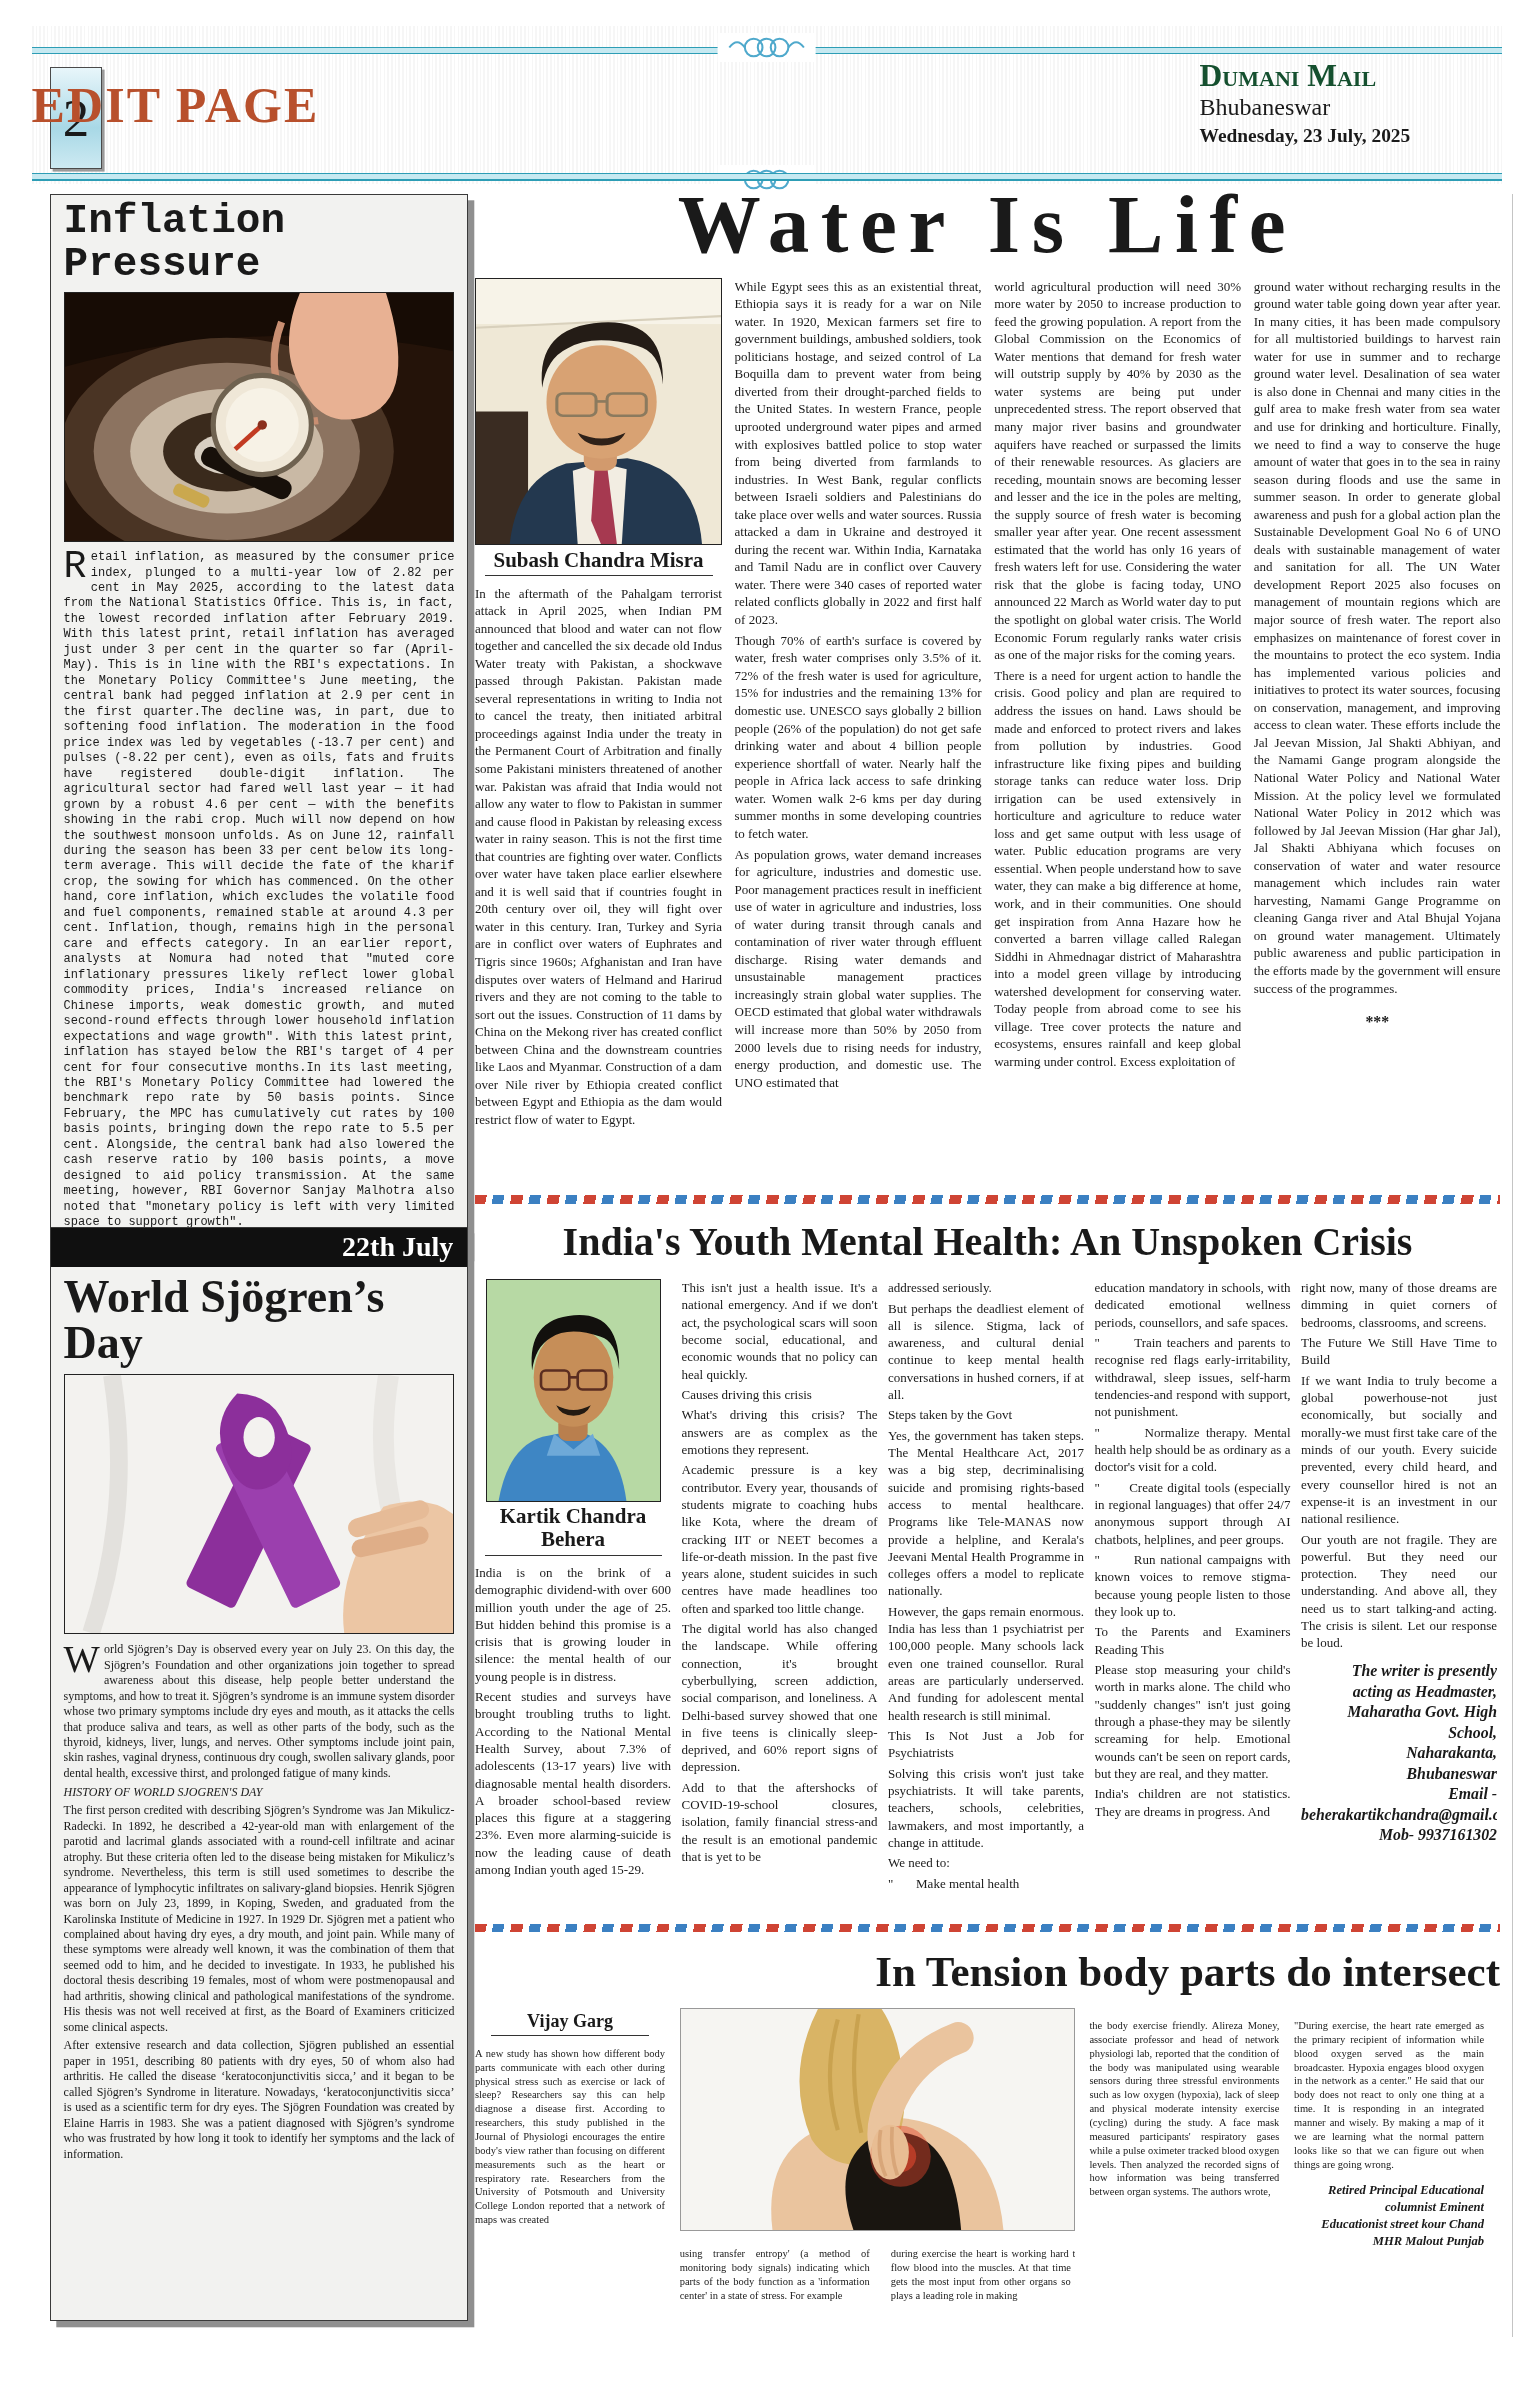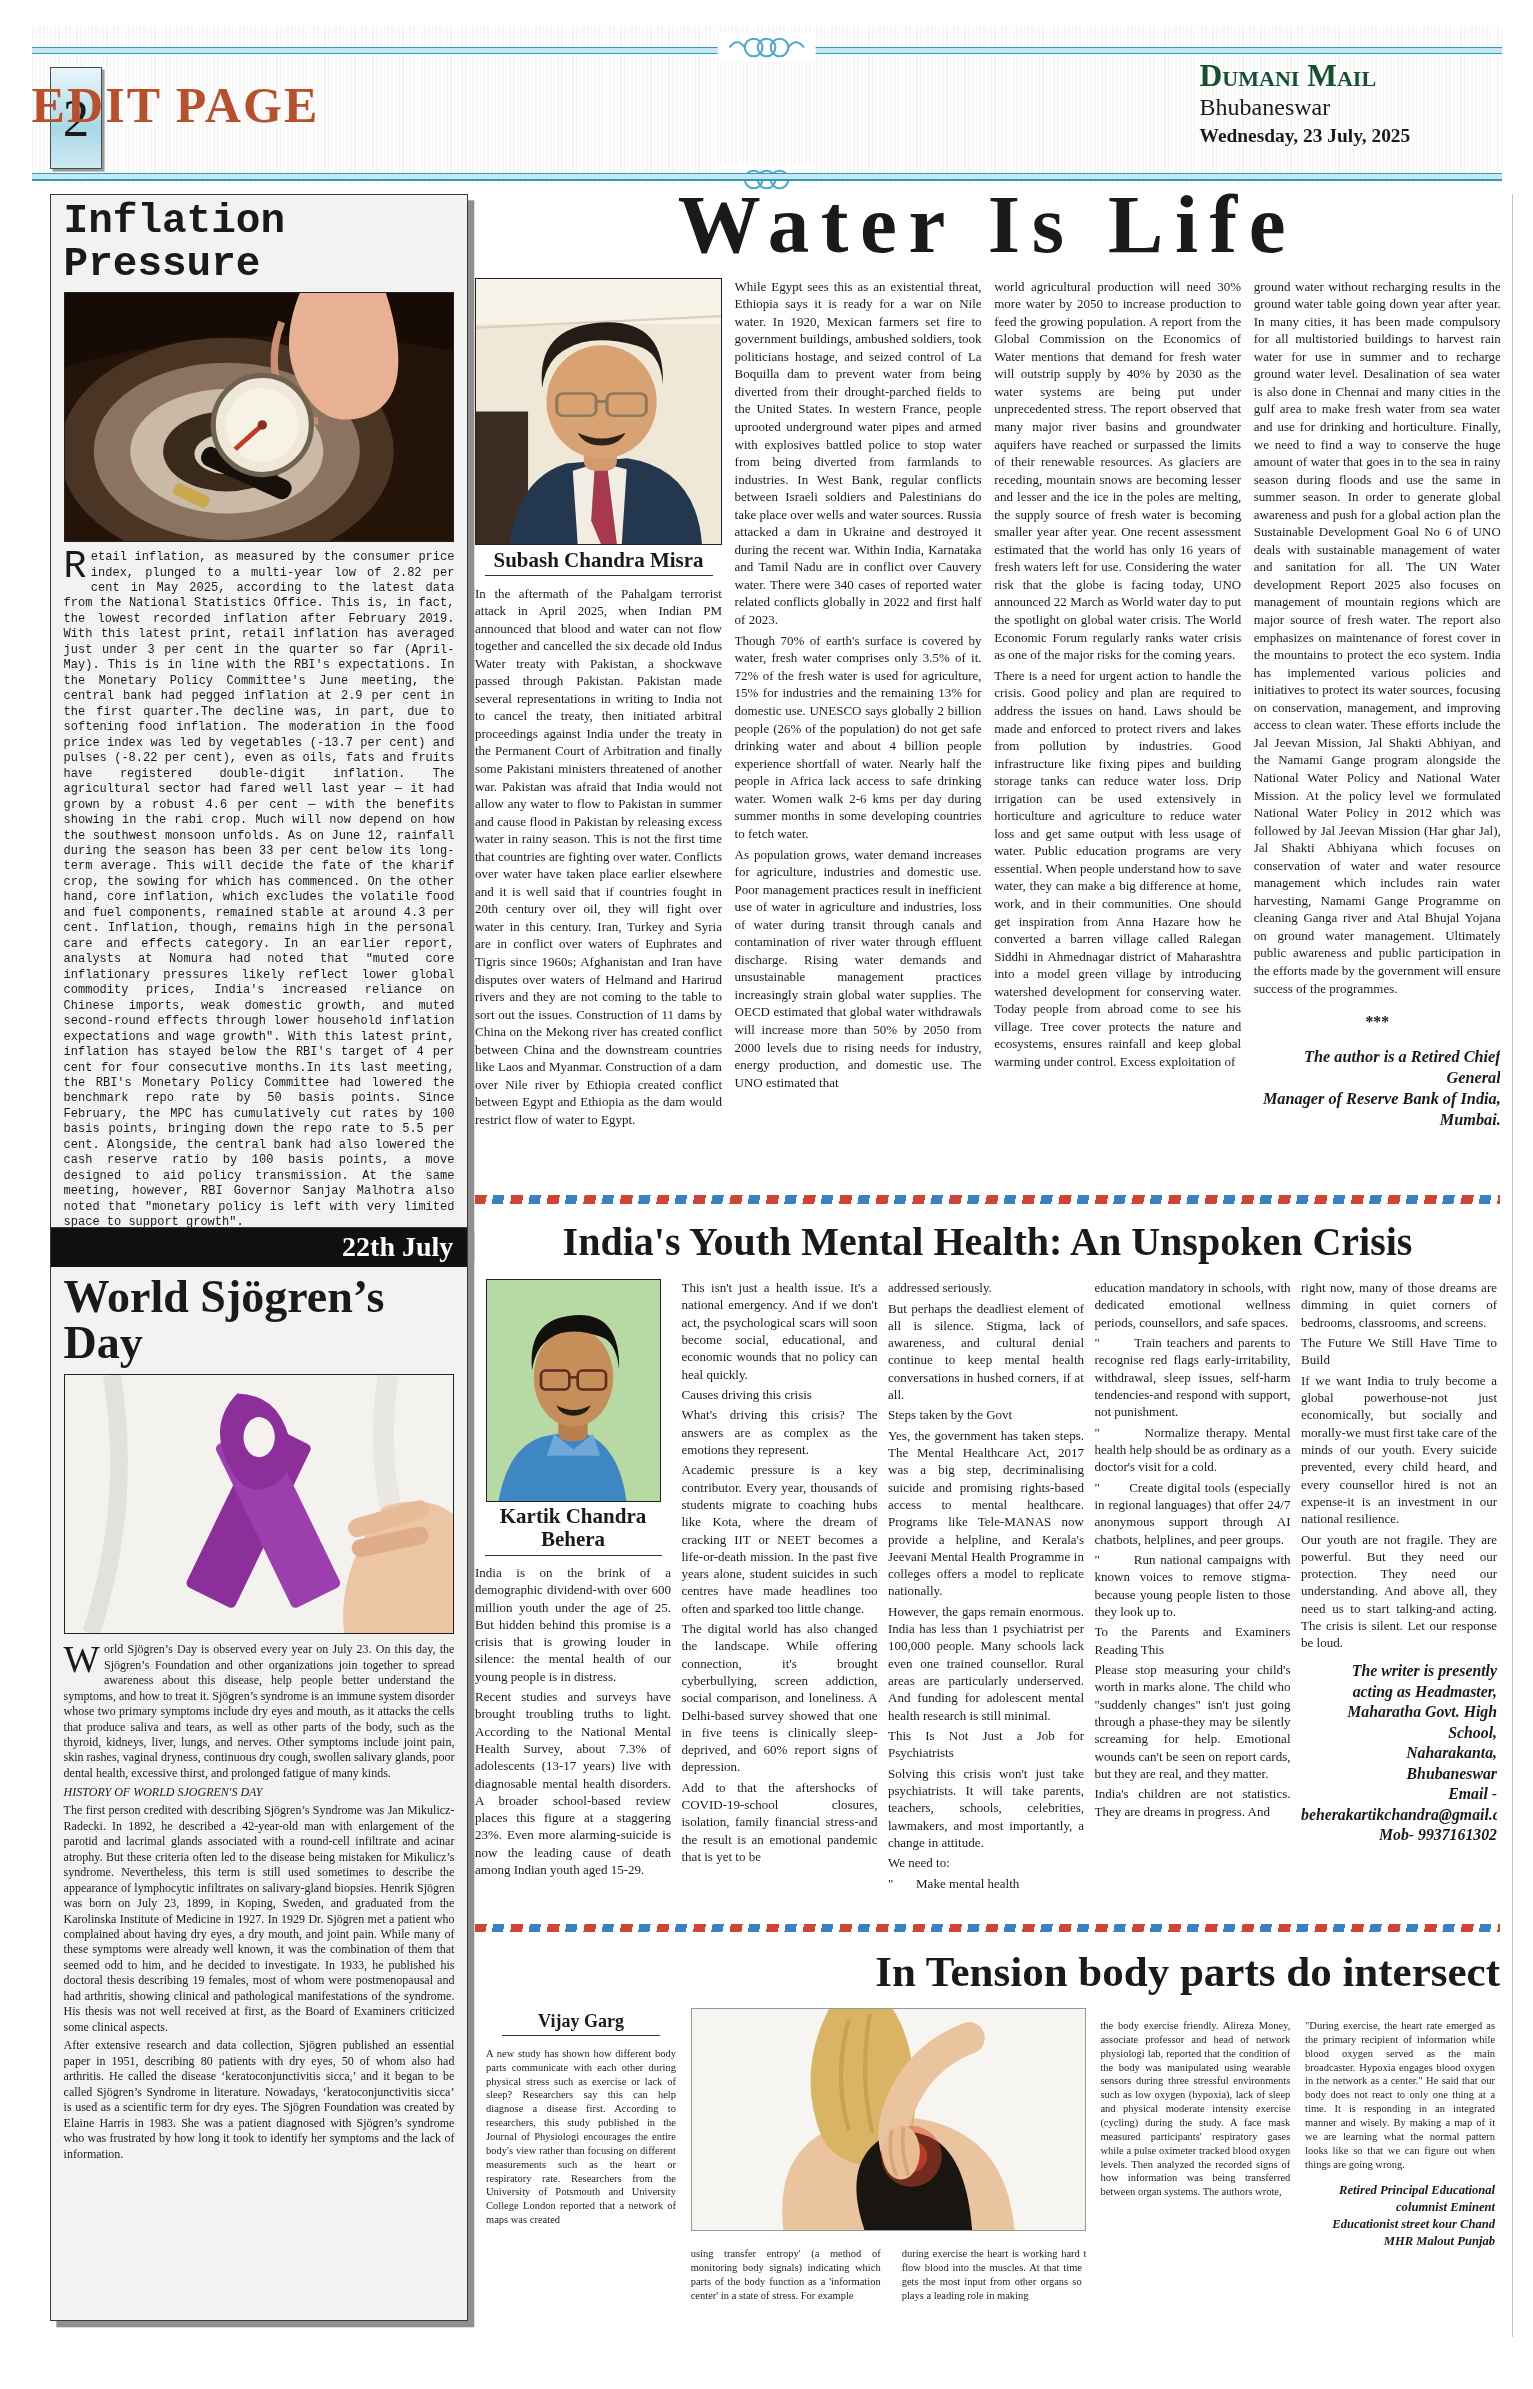--- a/index.html
+++ b/index.html
@@ -56,21 +56,21 @@
   .bio{font-weight:bold;font-style:italic;text-align:right;font-size:16.3px;line-height:1.3;white-space:pre-line;}
   .dashes{height:8.4px;background:repeating-linear-gradient(100deg,
        #cf4434 0 11.6px,#ffffff 11.6px 18px,#3b80c2 18px 29px,#ffffff 29px 36px);margin:14.7px 0;}
   .mental-title{font-size:40px;font-weight:bold;text-align:center;margin:3.2px 0 13.7px 0;}
   .mental-cols{gap:10.5px;height:630px;}
   .mental-cols .col{width:196px;flex:none;font-size:13px;line-height:1.33;text-align:justify;overflow:hidden;}
   .mental-photo{height:221px;width:173px;margin:0 auto 3.2px auto;}
   .signature{font-weight:bold;font-style:italic;text-align:right;font-size:15.8px;line-height:1.3;
         white-space:pre-line;margin-top:9.5px;}
   .tension-title{font-size:43px;font-weight:bold;text-align:right;margin:2.1px 0 12.6px 0;}
-  .tension-grid{gap:14.7px;height:362px;padding-left:11px;}
+  .tension-grid{gap:14.7px;height:362px;}
   .t-col{width:190px;flex:none;font-size:10.5px;line-height:1.32;text-align:justify;overflow:hidden;}
   .t-mid{width:395px;flex:none;overflow:hidden;}
   .tension-photo{height:221px;border:0.5px solid #999;margin-bottom:5.3px;}
   .t-sub{display:flex;gap:21px;}
   .t-sub .t-col{width:190px;}
   .t-author{font-weight:bold;font-size:18px;text-align:center;margin:1.1px 0 2.1px 0;}
   .t-rule{border-bottom:1.1px solid #333;margin:1.1px 15.8px 7.4px 15.8px;}
   .t-signature{font-weight:bold;font-style:italic;text-align:right;font-size:12.6px;line-height:1.35;
         white-space:pre-line;margin-top:6.3px;}
   .edge-rule{position:absolute;left:1512px;top:194px;height:2143px;width:1.1px;background:#c4c4c4;}
@@ -202,23 +202,20 @@
         </div>
       <div class="col">
           <p>world agricultural production will need 30% more water by 2050 to increase production to feed the growing population. A report from the Global Commission on the Economics of Water mentions that demand for fresh water will outstrip supply by 40% by 2030 as the water systems are being put under unprecedented stress. The report observed that many major river basins and groundwater aquifers have reached or surpassed the limits of their renewable resources. As glaciers are receding, mountain snows are becoming lesser and lesser and the ice in the poles are melting, the supply source of fresh water is becoming smaller year after year. One recent  assessment estimated that the world has only 16 years of fresh waters left for use. Considering the water risk that the globe is facing today, UNO announced 22 March as World water day to put the spotlight on global water crisis. The World Economic Forum regularly ranks water crisis as one of the major risks for the coming years.</p>
           <p>There is a need for urgent action to handle the crisis.  Good policy and plan are required to address the issues on hand. Laws should be made and enforced to protect rivers and lakes from pollution by industries. Good infrastructure like fixing pipes and building storage tanks can reduce water loss. Drip irrigation can be used extensively in horticulture and agriculture to reduce water loss and get same output with less usage of water. Public education programs are very essential. When people understand how to save water, they can make a big difference at home, work, and in their communities. One should get inspiration from Anna Hazare how he converted a barren village called Ralegan Siddhi in Ahmednagar district of Maharashtra into a model green village by introducing watershed development for conserving water. Today people from abroad come to see his village. Tree cover protects the nature and ecosystems, ensures rainfall and keep global warming under control. Excess exploitation of</p>
         </div>
       <div class="col">
         <div>
             <p>ground water without recharging results in the ground water table going down year after year. In many cities, it has been made compulsory for all multistoried buildings to harvest rain water for use in summer and to recharge ground water level. Desalination of sea water is also done in Chennai and many cities in the gulf area to make fresh water from sea water and use for drinking and horticulture. Finally, we need to find a way to conserve the huge amount of water that goes in to the sea in rainy season during floods and use the same in summer season.  In order to generate global awareness and push for a global action plan the Sustainable Development Goal No 6 of UNO deals with  sustainable management of water and sanitation for all. The UN Water development Report 2025 also focuses on management of mountain regions which are major source of fresh water. The report also emphasizes on maintenance of forest cover in the mountains to protect the eco system. India has implemented various policies and initiatives to protect its water sources, focusing on conservation, management, and improving access to clean water. These efforts include the Jal Jeevan Mission, Jal Shakti Abhiyan, and the Namami Gange program alongside the National Water Policy and National Water Mission.  At the policy level we formulated National Water Policy in 2012 which was followed by Jal Jeevan Mission (Har ghar Jal), Jal Shakti Abhiyana which focuses on conservation of water and water resource management which includes rain water harvesting, Namami Gange Programme on cleaning Ganga river and Atal Bhujal Yojana on ground water management. Ultimately public awareness and public participation in the efforts made by the government will ensure success of the programmes.</p>
           </div>
         <div class="end-stars">***</div>
-        <div class="bio">The author is a Retired Chief General
-Manager of Reserve Bank of India,
-Mumbai.</div>
       </div>
     </div>
 
     <div class="dashes"></div>
 
     <div class="mental-title">India's Youth Mental Health: An Unspoken Crisis</div>
     <div class="cols mental-cols">
       <div class="col">
         <div class="author-photo mental-photo">
           <svg width="100%" height="100%" viewBox="0 0 330 420" preserveAspectRatio="none">

